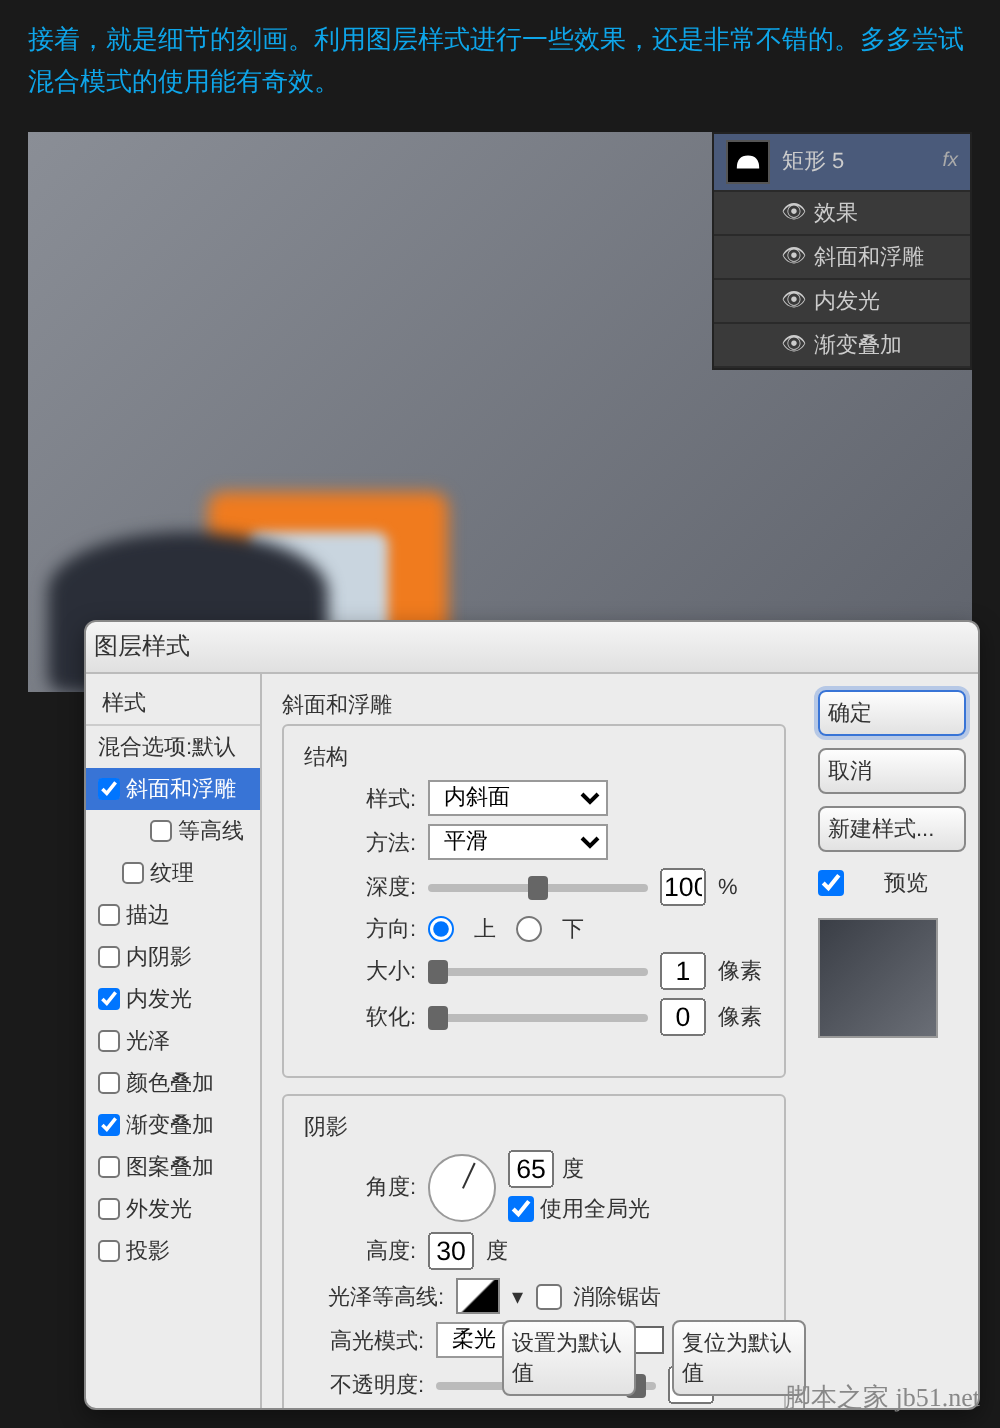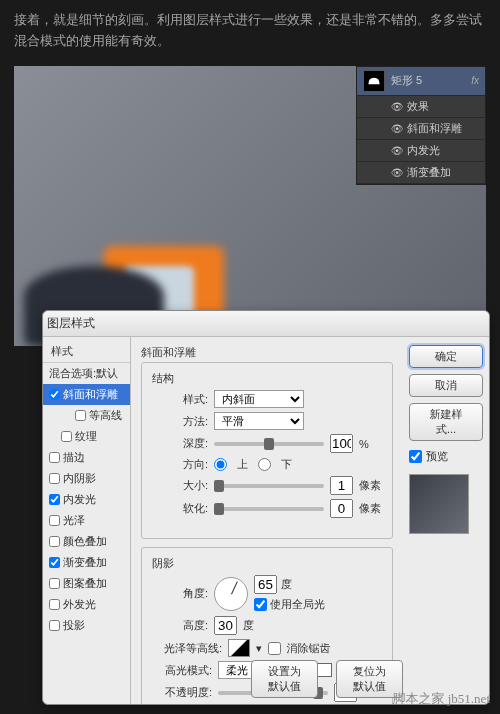--- a/index.html
+++ b/index.html
@@ -1,17 +1,17 @@
 <!DOCTYPE html>
 <html><head>
 <meta charset="utf-8">
 <style>
 *{box-sizing:border-box;margin:0;padding:0;font-family:"Microsoft YaHei",Arial,sans-serif}
 body{background:#1a1a1a;width:500px;height:714px;position:relative;overflow:hidden}
-.article-text{color:#a3a3a3;font-size:13px;padding:10px 14px;line-height:1.6}
+.article-text{color:#0ea5e9;font-size:13px;padding:10px 14px;line-height:1.6}
 .canvas-area{margin:4px 14px 0;height:280px;background:linear-gradient(135deg,#8a8e96 0%,#5f636c 100%);position:relative;overflow:hidden}
 .canvas-img{position:absolute;left:0;bottom:0;width:55%;height:60%}
 .shape1{position:absolute;left:10px;bottom:0;width:140px;height:80px;background:#2a2e38;border-radius:50% 50% 8px 8px/30px 30px 8px 8px;filter:blur(4px)}
 .shape2{position:absolute;left:90px;bottom:-20px;width:120px;height:120px;background:#f07b1e;border-radius:8px;filter:blur(4px)}
 .shape3{position:absolute;left:110px;bottom:-10px;width:70px;height:90px;background:#c9d5df;border-radius:6px;filter:blur(3px)}
 .layers-panel{position:absolute;top:0;right:0;width:130px;background:#3a3a3a;color:#ccc;font-size:11px;border:1px solid #222}
 .layer-row{display:flex;align-items:center;padding:3px 6px;border-bottom:1px solid #2a2a2a}
 .layer-thumb{width:22px;height:22px;background:#000;margin-right:6px;border:1px solid #555;display:flex;align-items:center;justify-content:center}
 .layer-thumb svg{width:16px;height:16px}
 .layer-row.selected{background:#4a5a7a}
@@ -35,23 +35,23 @@
 .row select{width:90px}
 .num{width:23px;text-align:center}
 .slider{flex:1;max-width:110px;height:4px;background:#bbb;position:relative;border-radius:2px}
 .slider .thumb{position:absolute;top:-4px;width:10px;height:12px;background:#666;border-radius:2px}
 .unit{font-size:11px}
 .radio-grp{display:flex;gap:10px;align-items:center}
 .angle-dial{width:34px;height:34px;border:1px solid #999;border-radius:50%;position:relative;background:#fff}
 .angle-dial .ptr{position:absolute;left:50%;top:50%;width:14px;height:1px;background:#333;transform-origin:0 0;transform:rotate(-65deg)}
 .swatch{width:28px;height:14px;border:1px solid #666;display:inline-block}
 .right-col{width:86px;padding:8px 6px;display:flex;flex-direction:column;gap:6px}
-.btn{padding:3px 14px;background:linear-gradient(#fdfdfd,#e2e2e2);border:1px solid #888;border-radius:4px;text-align:center;font-size:11px;cursor:pointer}
+.btn{padding:3px 4px;background:linear-gradient(#fdfdfd,#e2e2e2);border:1px solid #888;border-radius:4px;text-align:left;font-size:11px;cursor:pointer}
 .btn.primary{border-color:#3874d6;box-shadow:0 0 0 2px rgba(56,116,214,.3)}
-.preview-chk{display:flex;align-items:center;gap:4px;font-size:11px;margin-top:2px}
+.preview-chk{display:flex;align-items:center;gap:20px;font-size:11px;margin-top:2px}
 .preview-box{width:60px;height:60px;border:1px solid #999;background:linear-gradient(135deg,#3a3e46,#6a6e76);margin-top:4px}
 .bottom-btns{position:absolute;bottom:6px;left:120px;display:flex;gap:18px}
 .watermark{position:absolute;right:10px;bottom:6px;color:#888;font-size:13px;font-family:serif}
 .contour-sw{width:22px;height:18px;border:1px solid #888;background:linear-gradient(135deg,#fff 48%,#000 52%);display:inline-block}
 </style>
 </head>
 <body>
 
 <div class="article-text">接着，就是细节的刻画。利用图层样式进行一些效果，还是非常不错的。多多尝试混合模式的使用能有奇效。</div>
 

